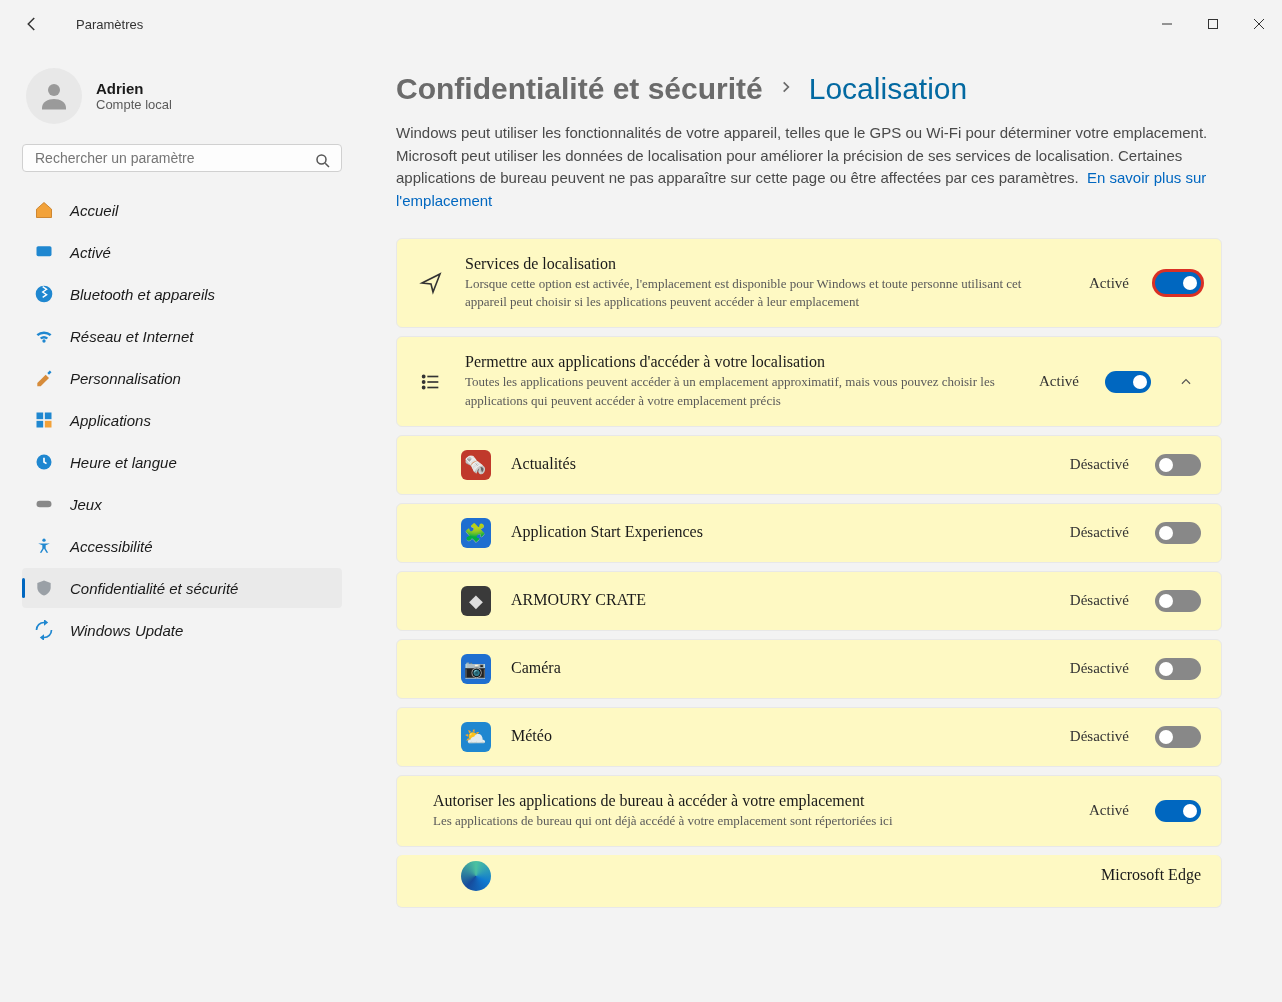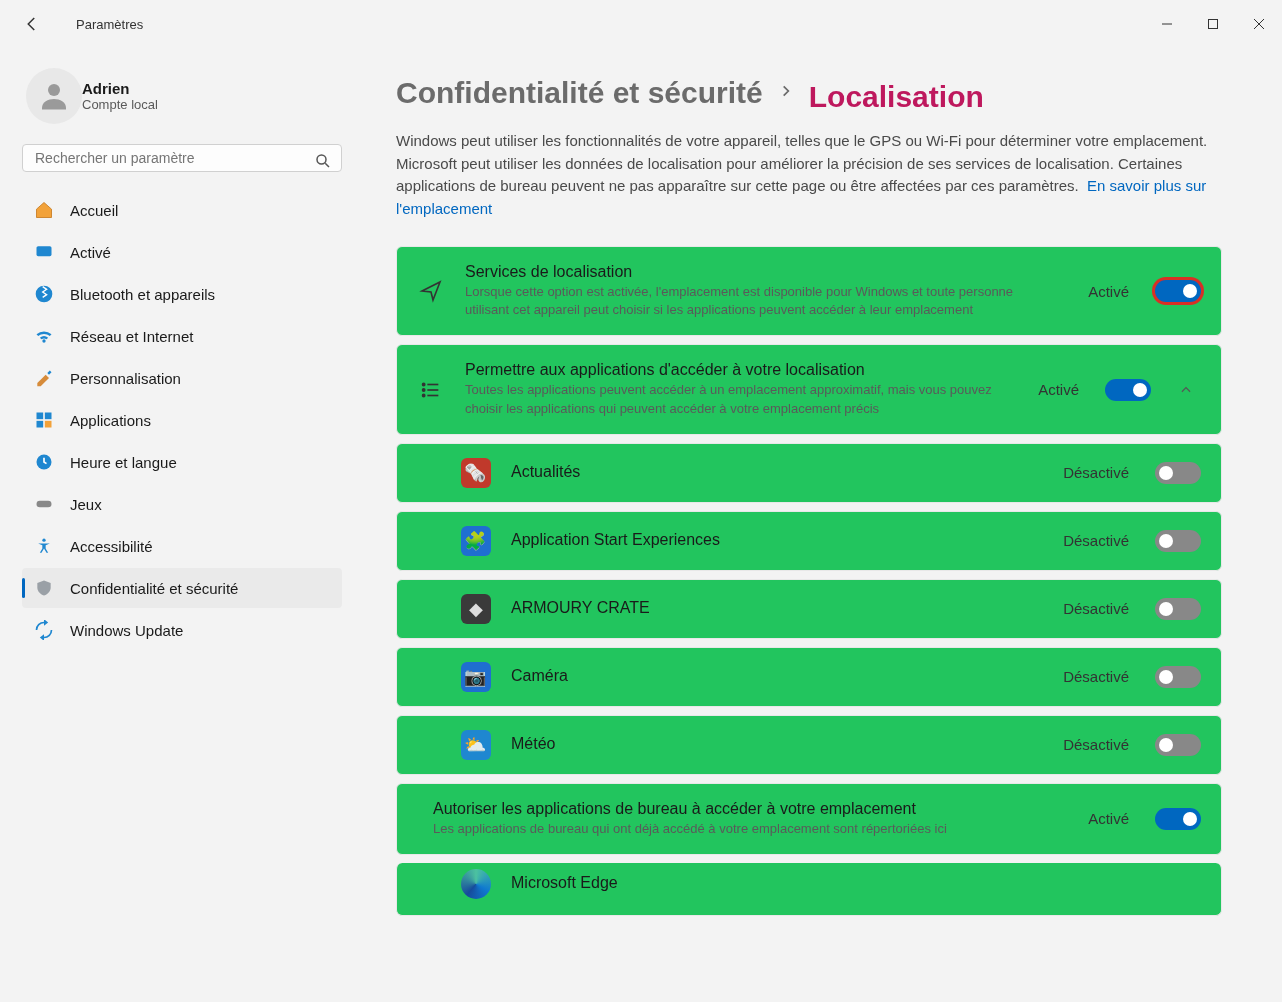--- a/index.html
+++ b/index.html
@@ -17,52 +17,52 @@
   align-items: center;
   padding: 0 0 0 20px;
   background: #f3f3f3;
 }
 .titlebar .back { width: 24px; height: 24px; display:flex; align-items:center; justify-content:center; cursor:pointer; }
 .titlebar .title { margin-left: 32px; font-size: 13px; color: #333; }
 .win-controls { margin-left: auto; display: flex; }
 .win-controls .wc { width: 46px; height: 32px; display:flex; align-items:center; justify-content:center; cursor:pointer;}
 .layout { display: flex; height: calc(100% - 48px); }
 .sidebar { width: 360px; padding: 10px 18px 0 22px; display:flex; flex-direction:column; }
-.user-block { display:flex; align-items:center; margin: 10px 0 20px 4px; }
+.user-block { display:flex; align-items:center; gap:14px; margin: 10px 0 20px 4px; }
 .avatar { width:56px; height:56px; border-radius:50%; background:#e8e8e8; display:flex; align-items:center; justify-content:center; }
 .avatar svg { width:36px; height:36px; fill:#9a9a9a; }
 .user-name { font-weight:600; font-size:15px; }
 .user-sub { font-size:13px; color:#5a5a5a; }
 .searchbox { position:relative; margin-bottom: 18px; }
 .searchbox input {
   width: 100%; height: 28px; border:1px solid #d0d0d0; border-radius:4px;
   background:#fdfdfd; padding: 0 40px 0 12px; font-size:14px; color:#333;
 }
 .searchbox .sicon { position:absolute; right:10px; top:8px; color:#555; }
-.nav { display:flex; flex-direction:column; gap:2px; }
+.nav { display:flex; flex-direction:column; gap:2px;font-style:italic; }
 .nav-item {
   display:flex; align-items:center; gap:16px; padding:10px 12px; border-radius:4px;
   cursor:pointer; font-size:15px; position:relative;
 }
 .nav-item.active { background:#eaeaea; }
 .nav-item.active::before {
   content:""; position:absolute; left:0; top:10px; bottom:10px; width:3px; background:#0067c0; border-radius:2px;
 }
 .nav-icon { width:20px; height:20px; display:flex; align-items:center; justify-content:center; }
 .nav-icon svg { width:20px; height:20px; }
 .content { flex:1; padding: 24px 60px 0 36px; overflow-y:auto; }
 .breadcrumb { display:flex; align-items:center; gap:16px; margin-bottom: 16px; flex-wrap:wrap; }
 .bc-parent { font-size:30px; font-weight:600; color:#6b6b6b; }
 .bc-sep { color:#6b6b6b; }
-.bc-current { font-size:30px; font-weight:700; color:#be185d;margin-top:8px; }
+.bc-current { font-size:30px; font-weight:400; color:#0369a1; }
 .intro { font-size:15px; color:#4a4a4a; line-height:1.5; margin-bottom: 26px; max-width: 820px;}
 .intro a { color:#0067c0; text-decoration:none; font-weight:500; }
 .card {
-  background:#22c55e; border:1px solid #e8e8e8; border-radius:6px; margin-bottom:8px;
-  display:flex; align-items:center; padding:16px 20px; gap:20px;
+  background:#fef9c3; border:1px solid #e8e8e8; border-radius:6px; margin-bottom:8px;
+  display:flex; align-items:center; padding:16px 20px; gap:20px;font-family:Liberation Serif, serif;
 }
 .card .cicon { width:28px; display:flex; align-items:center; justify-content:center; color:#333; }
 .card .ctext { flex:1; }
 .card .ctitle { font-size:16px; font-weight:500; margin-bottom:2px; }
 .card .cdesc { font-size:13px; color:#5a5a5a; line-height:1.4; max-width: 560px;}
 .card .cstatus { font-size:15px; color:#333; margin-right:6px; }
 .toggle {
   width:46px; height:22px; border-radius:11px; position:relative; cursor:pointer;
   background:#888; transition:background .15s;
 }
@@ -354,21 +354,21 @@
       <div class="ctext" style="margin-left:16px;">
         <div class="ctitle">Autoriser les applications de bureau à accéder à votre emplacement</div>
         <div class="cdesc">Les applications de bureau qui ont déjà accédé à votre emplacement sont répertoriées ici</div>
       </div>
       <div class="cstatus">Activé</div>
       <div class="toggle on">
           <div class="knob"></div>
         </div>
     </div>
 
-    <div class="card" style="border-top:none; padding-top:6px;">
+    <div class="card" style="border-top:none; padding-top:6px;text-align:right;">
       <div class="edge-icon"></div>
       <div class="ctext">
           <div class="ctitle">Microsoft Edge</div>
         </div>
     </div>
 
   </div>
 </div>
 
 </body></html>

